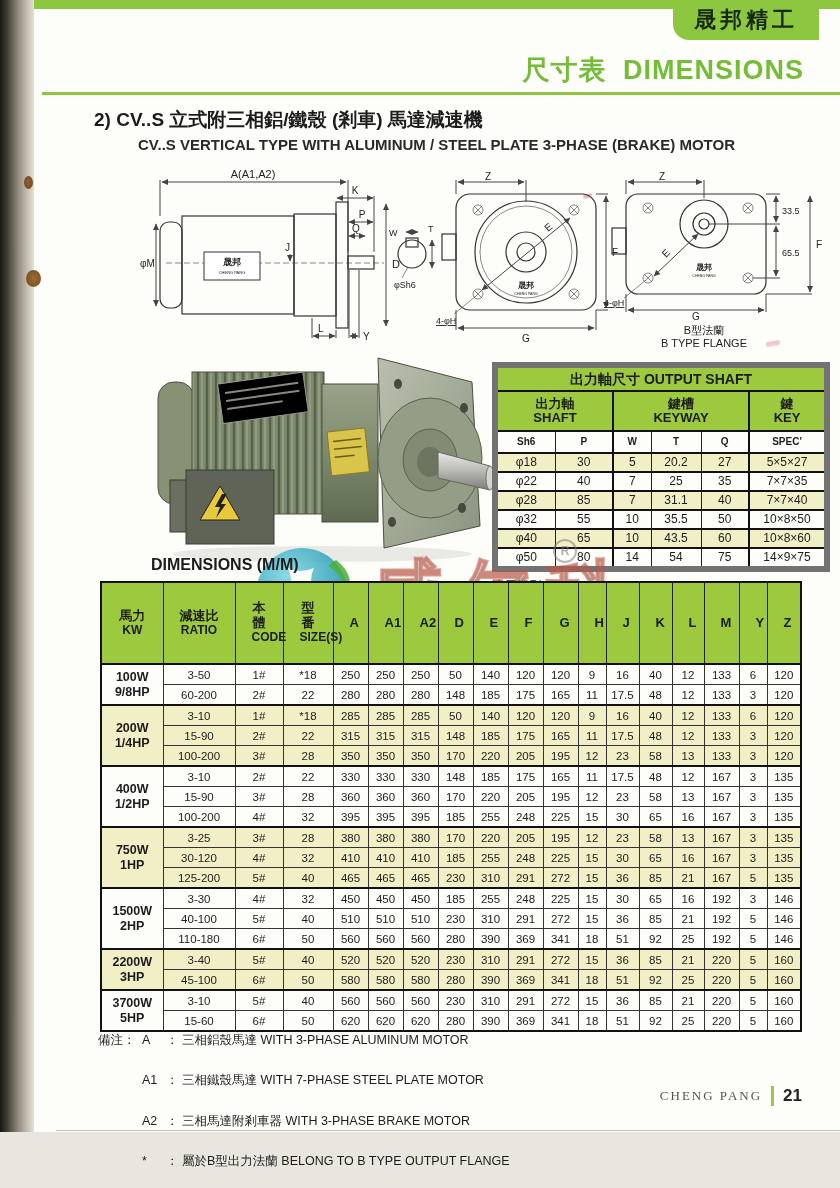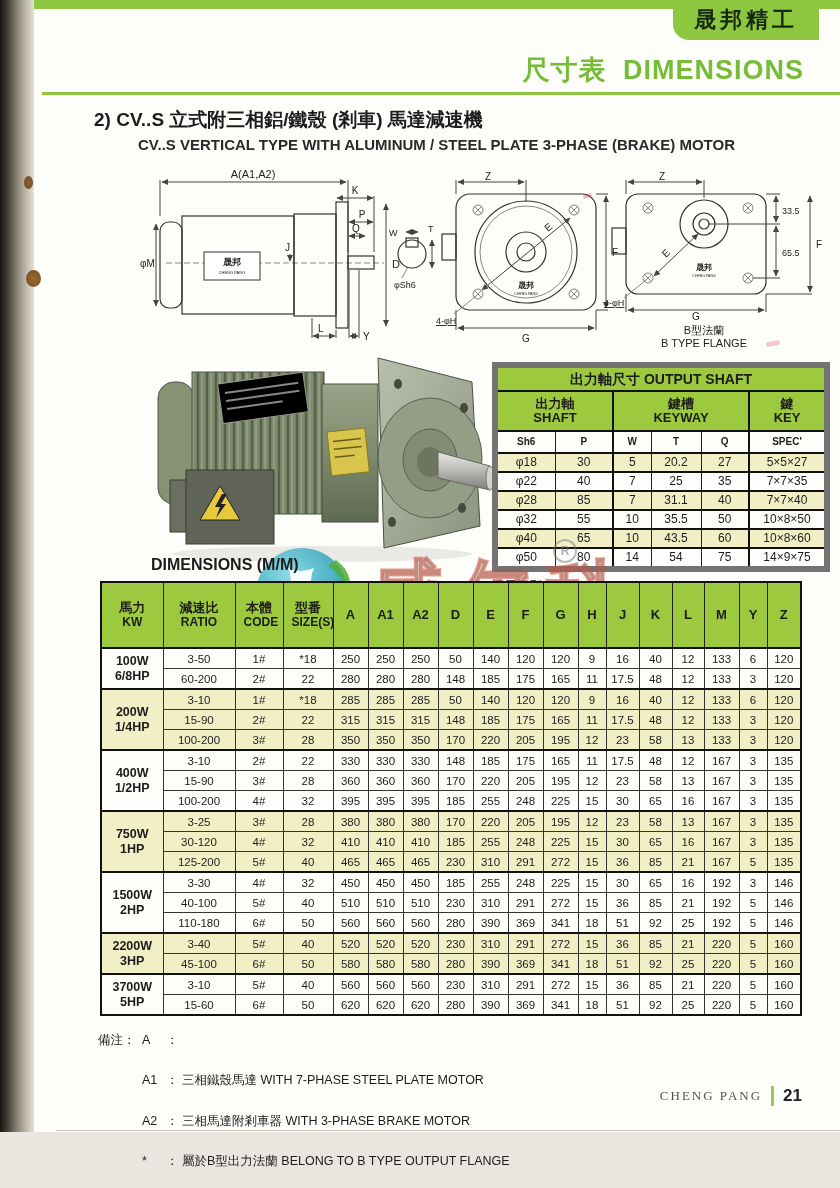--- a/index.html
+++ b/index.html
@@ -62,21 +62,21 @@
     font-family:"Liberation Serif",serif;letter-spacing:1px;}
   #wm-reg{position:absolute;left:553px;top:539px;width:20px;height:20px;border:2px solid rgba(120,120,120,.5);
     border-radius:50%;display:flex;align-items:center;justify-content:center;font-size:12px;
     color:rgba(120,120,120,.6);font-weight:bold;}
 
   
   #dims-title{position:absolute;left:151px;top:556px;font-size:16px;font-weight:bold;}
   #dims-table{position:absolute;left:100px;top:581px;border-collapse:collapse;width:702px;
     table-layout:fixed;border:2px solid #111;}
   #dims-table th{background:var(--tblgreen);border:1px solid #222;border-bottom:2px solid #111;
-    font-size:13px;font-weight:bold;height:48px;padding:8px;line-height:1.15;margin-top:28px;}
+    font-size:13px;font-weight:bold;height:48px;padding:16px;line-height:1.15;margin-top:28px;}
   #dims-table td{border:1px solid #333;text-align:center;font-size:11.5px;height:19px;padding:0;}
   #dims-table td.glabel{font-weight:bold;font-size:12.5px;line-height:1.2;}
   #dims-table tr.gstart td{border-top:2px solid #111;}
   #dims-table tbody tr.shade td{background:var(--shade);}
   #dims-table th .zh{font-size:13px;} #dims-table th .en{font-size:12px;}
 
   
   #notes{position:absolute;left:98px;top:1008px;font-size:12.5px;line-height:1.3;}
   .note-line{display:grid;grid-template-columns:44px 24px 16px auto;margin-top:24px;}
   .note-line span{white-space:nowrap;}
@@ -449,21 +449,21 @@
         <th>L</th>
         <th>M</th>
         <th>Y</th>
         <th>Z</th>
       </tr>
     </thead>
   <tbody id="dims-body">
       <tr class="gstart">
         <td rowspan="2" class="glabel">
           <div>100W</div>
-          <div>6/8HP</div>
+          <div>9/8HP</div>
         </td>
         <td>3-50</td>
         <td>1#</td>
         <td>*18</td>
         <td>250</td>
         <td>250</td>
         <td>250</td>
         <td>50</td>
         <td>140</td>
         <td>120</td>
@@ -824,20 +824,21 @@
         <td>160</td>
       </tr>
     </tbody>
 </table>
 
 <div id="notes">
   <div class="note-line">
     <span>備注：</span>
     <span>A</span>
     <span>：</span>
+    <span>三相鋁殼馬達 WITH 3-PHASE ALUMINUM MOTOR</span>
   </div>
   <div class="note-line">
     <span></span>
     <span>A1</span>
     <span>：</span>
     <span>三相鐵殼馬達 WITH 7-PHASE STEEL PLATE MOTOR</span>
   </div>
   <div class="note-line">
     <span></span>
     <span>A2</span>

